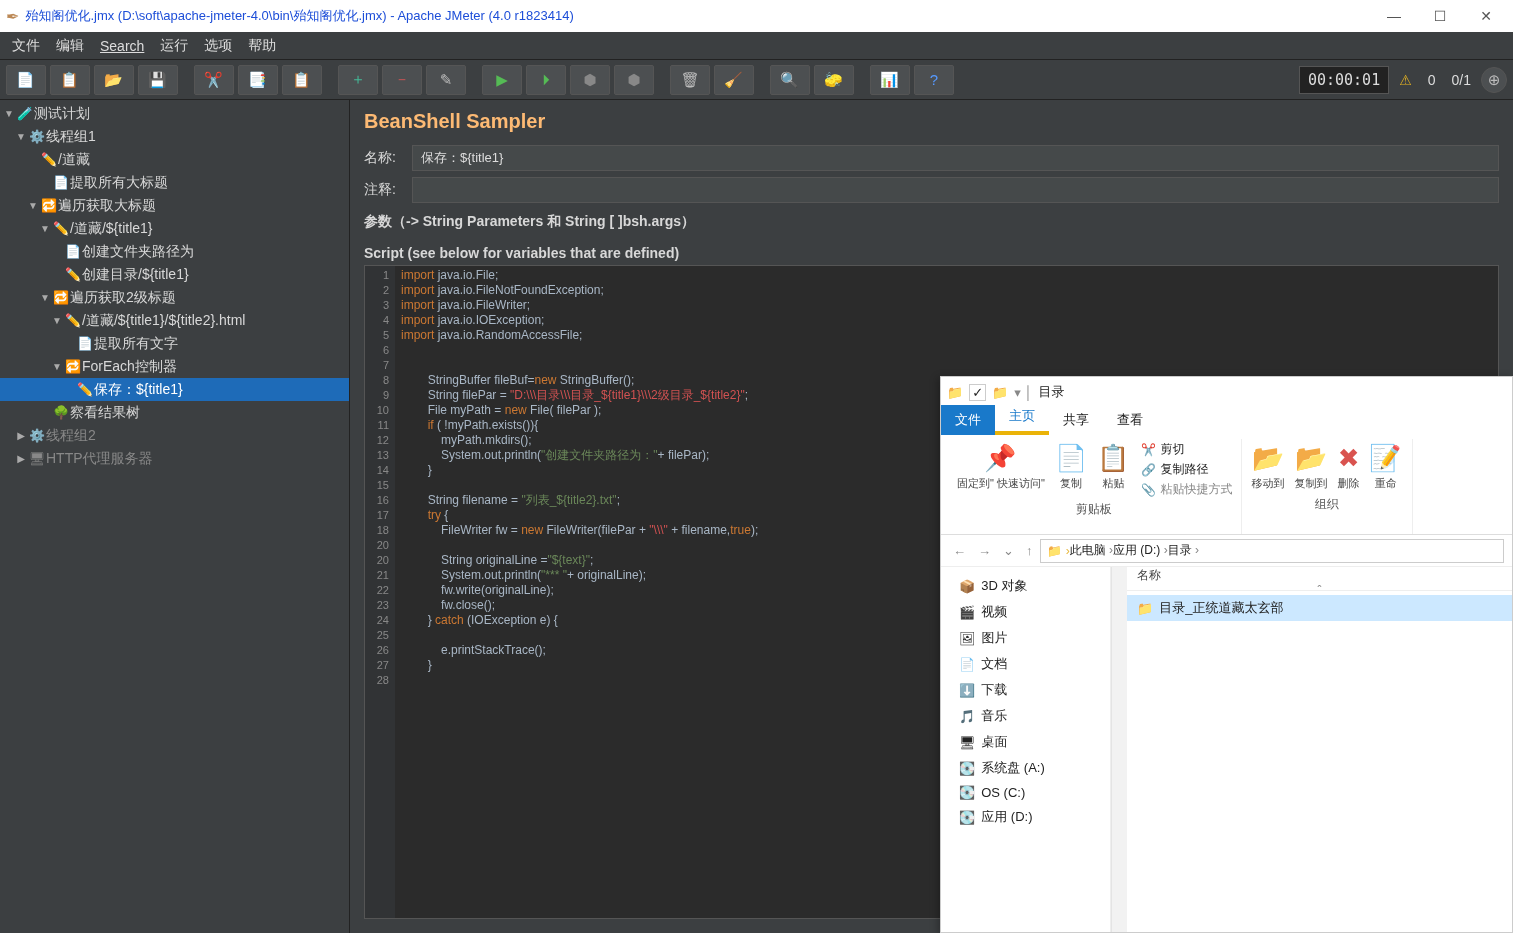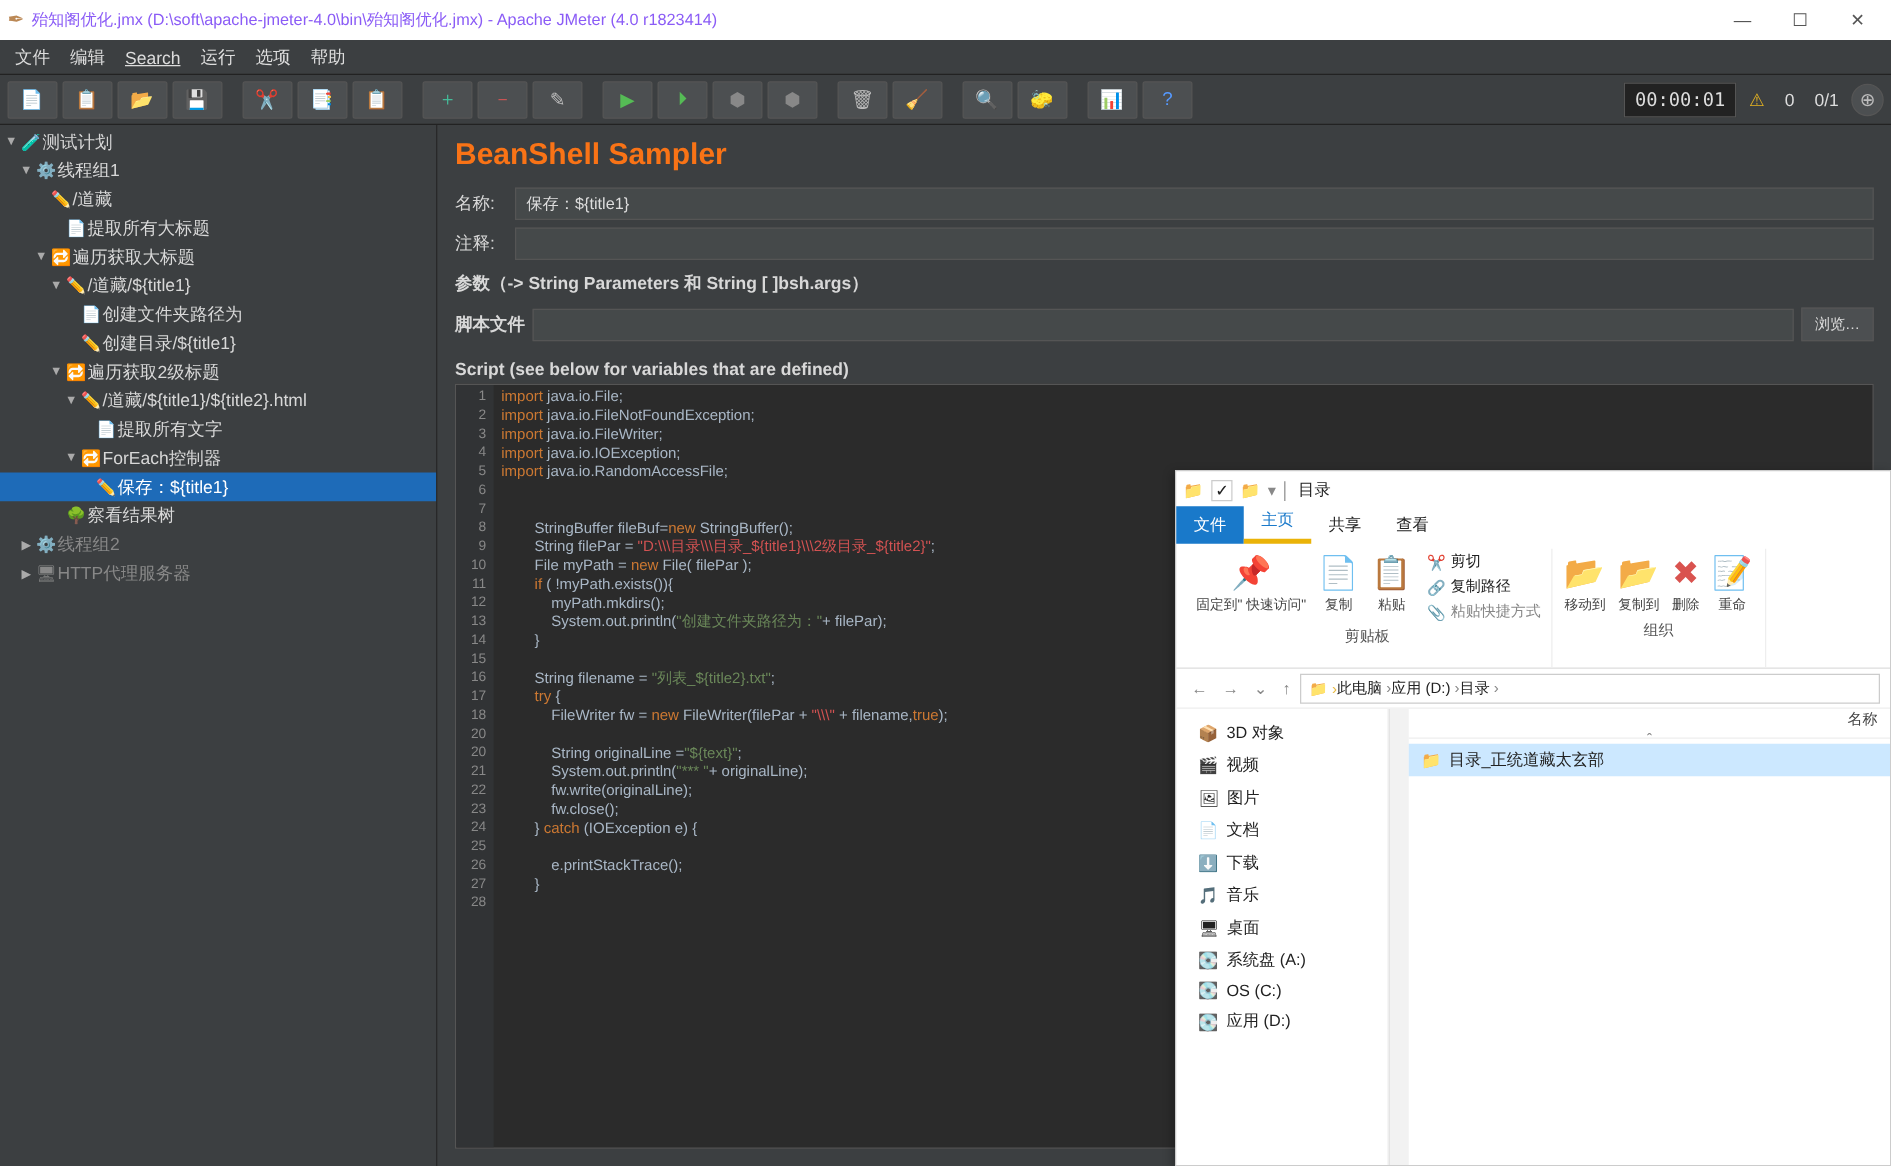--- a/index.html
+++ b/index.html
@@ -1,21 +1,21 @@
 <!DOCTYPE html>
 <html><head>
 <meta charset="utf-8">
 <style>
 * { margin: 0; padding: 0; box-sizing: border-box; font-family: "Microsoft YaHei", Arial, sans-serif; }
 body { background: #3c3f41; color: #bbb; font-size: 13px; overflow: hidden; width: 1513px; height: 933px; position: relative; }
 
 
 .titlebar { height: 32px; background: #fff; display: flex; align-items: center; padding: 0 4px; color: #111; }
 .titlebar .feather { color: #b85; font-size: 16px; margin: 0 6px 0 2px; }
-.titlebar .title { flex: 1; font-size: 13px; color: #8b5cf6; }
+.titlebar .title { flex: 1; font-size: 13px; color: #1d4ed8; }
 .titlebar .winbtns { display: flex; }
 .titlebar .winbtn { width: 46px; height: 32px; display: flex; align-items: center; justify-content: center; font-size: 14px; color: #555; }
 
 
 .menubar { height: 28px; background: #3c3f41; display: flex; align-items: center; padding: 0 4px; border-bottom: 1px solid #222; }
 .menubar .item { padding: 4px 8px; color: #ddd; font-size: 14px; }
 
 
 .toolbar { height: 40px; background: #3c3f41; display: flex; align-items: center; padding: 4px 6px; border-bottom: 1px solid #222; gap: 4px; }
 .toolbar .btn { width: 40px; height: 30px; background: #4c4f51; border: 1px solid #555; display: flex; align-items: center; justify-content: center; font-size: 15px; border-radius: 2px; }
@@ -32,21 +32,21 @@
 .tree { width: 350px; background: #3c3f41; border-right: 1px solid #222; overflow: auto; padding-top: 2px; }
 .tree .node { display: flex; align-items: center; height: 23px; white-space: nowrap; color: #d8d8d8; font-size: 14px; }
 .tree .node .tw { width: 14px; color: #aaa; font-size: 10px; text-align: center; }
 .tree .node .ic { width: 18px; text-align: center; font-size: 13px; }
 .tree .node.sel { background: #1e6bb8; color: #fff; }
 .tree .node.dim { color: #888; }
 .i0{padding-left:2px}.i1{padding-left:14px}.i2{padding-left:26px}.i3{padding-left:38px}.i4{padding-left:50px}.i5{padding-left:62px}
 
 
 .right { flex: 1; background: #3c3f41; display: flex; flex-direction: column; padding: 0; overflow: hidden; }
-.right h2 { color: #f97316; font-size: 24px; font-weight: bold; padding: 10px 14px 12px; }
+.right h2 { color: #fdba74; font-size: 20px; font-weight: bold; padding: 10px 14px 12px; }
 .right .fields { padding: 0 14px; }
 .right .frow { display: flex; align-items: center; margin-bottom: 6px; }
 .right .frow label { width: 48px; color: #d8d8d8; font-size: 14px; }
 .right .frow .inp { flex: 1; background: #45494a; border: 1px solid #555; color: #ddd; padding: 4px 8px; font-size: 13px; height: 26px; }
 .right .check { display: flex; align-items: center; gap: 8px; padding: 4px 14px 8px; font-size: 14px; font-weight: bold; color: #d8d8d8; }
 .right .check .box { width: 14px; height: 14px; border: 1px solid #888; background: #45494a; }
 .right .params { color: #d8d8d8; font-weight: bold; padding: 4px 14px 10px; font-size: 14px; }
 .right .scriptfile { display: flex; align-items: center; padding: 0 14px 10px; gap: 6px; }
 .right .scriptfile label { color: #d8d8d8; font-weight: bold; font-size: 14px; }
 .right .scriptfile .inp { flex: 1; background: #45494a; border: 1px solid #555; height: 26px; }
@@ -79,21 +79,21 @@
 .explorer .rsmall div { display: flex; align-items: center; gap: 4px; }
 .explorer .rlabel { text-align: center; font-size: 12px; color: #555; padding-top: 3px; }
 .explorer .addr { height: 32px; display: flex; align-items: center; padding: 0 8px; gap: 4px; border-bottom: 1px solid #eee; }
 .explorer .addr .nav { color: #888; padding: 0 4px; }
 .explorer .addr .path { flex: 1; border: 1px solid #ccc; height: 24px; display: flex; align-items: center; padding: 0 6px; font-size: 12px; gap: 0; }
 .explorer .addr .crumb::after { content: " › "; color: #888; }
 .explorer .ebody { flex: 1; display: flex; overflow: hidden; }
 .explorer .navpane { width: 170px; border-right: 1px solid #eee; overflow: auto; padding: 6px 0; }
 .explorer .navpane .ni { display: flex; align-items: center; padding: 4px 8px 4px 18px; gap: 6px; font-size: 13px; }
 .explorer .filepane { flex: 1; display: flex; flex-direction: column; }
-.explorer .colhdr { height: 24px; display: flex; align-items: flex-end; padding: 0 10px; border-bottom: 1px solid #eee; font-size: 12px; color: #444; flex-direction: column; }
+.explorer .colhdr { height: 24px; display: flex; align-items: flex-start; padding: 0 10px; border-bottom: 1px solid #eee; font-size: 12px; color: #444; flex-direction: column; }
 .explorer .filelist { padding: 4px 0; }
 .explorer .fitem { display: flex; align-items: center; padding: 4px 10px; gap: 6px; background: #cce8ff; }
 .explorer .scroll { width: 16px; background: #f2f2f2; border-left: 1px solid #e4e4e4; }
 .red { color: #d9534f; }
 .blue { color: #1979ca; }
 .gray { color: #888; }
 </style>
 </head>
 <body>
 
@@ -242,25 +242,20 @@
       <div class="frow">
         <label>名称:</label>
         <input class="inp" value="保存：${title1}" style="">
       </div>
       <div class="frow">
         <label>注释:</label>
         <input class="inp" style="">
       </div>
     </div>
     <div class="params">参数（-&gt; String Parameters 和 String [ ]bsh.args）</div>
-    <div class="scriptfile">
-      <label>脚本文件</label>
-      <input class="inp" style="">
-      <button class="browse">浏览…</button>
-    </div>
     <div class="scripthdr">Script (see below for variables that are defined)</div>
     <div class="code">
       <div class="gutter" id="gutter">
           <div>1</div>
           <div>2</div>
           <div>3</div>
           <div>4</div>
           <div>5</div>
           <div>6</div>
           <div>7</div>

